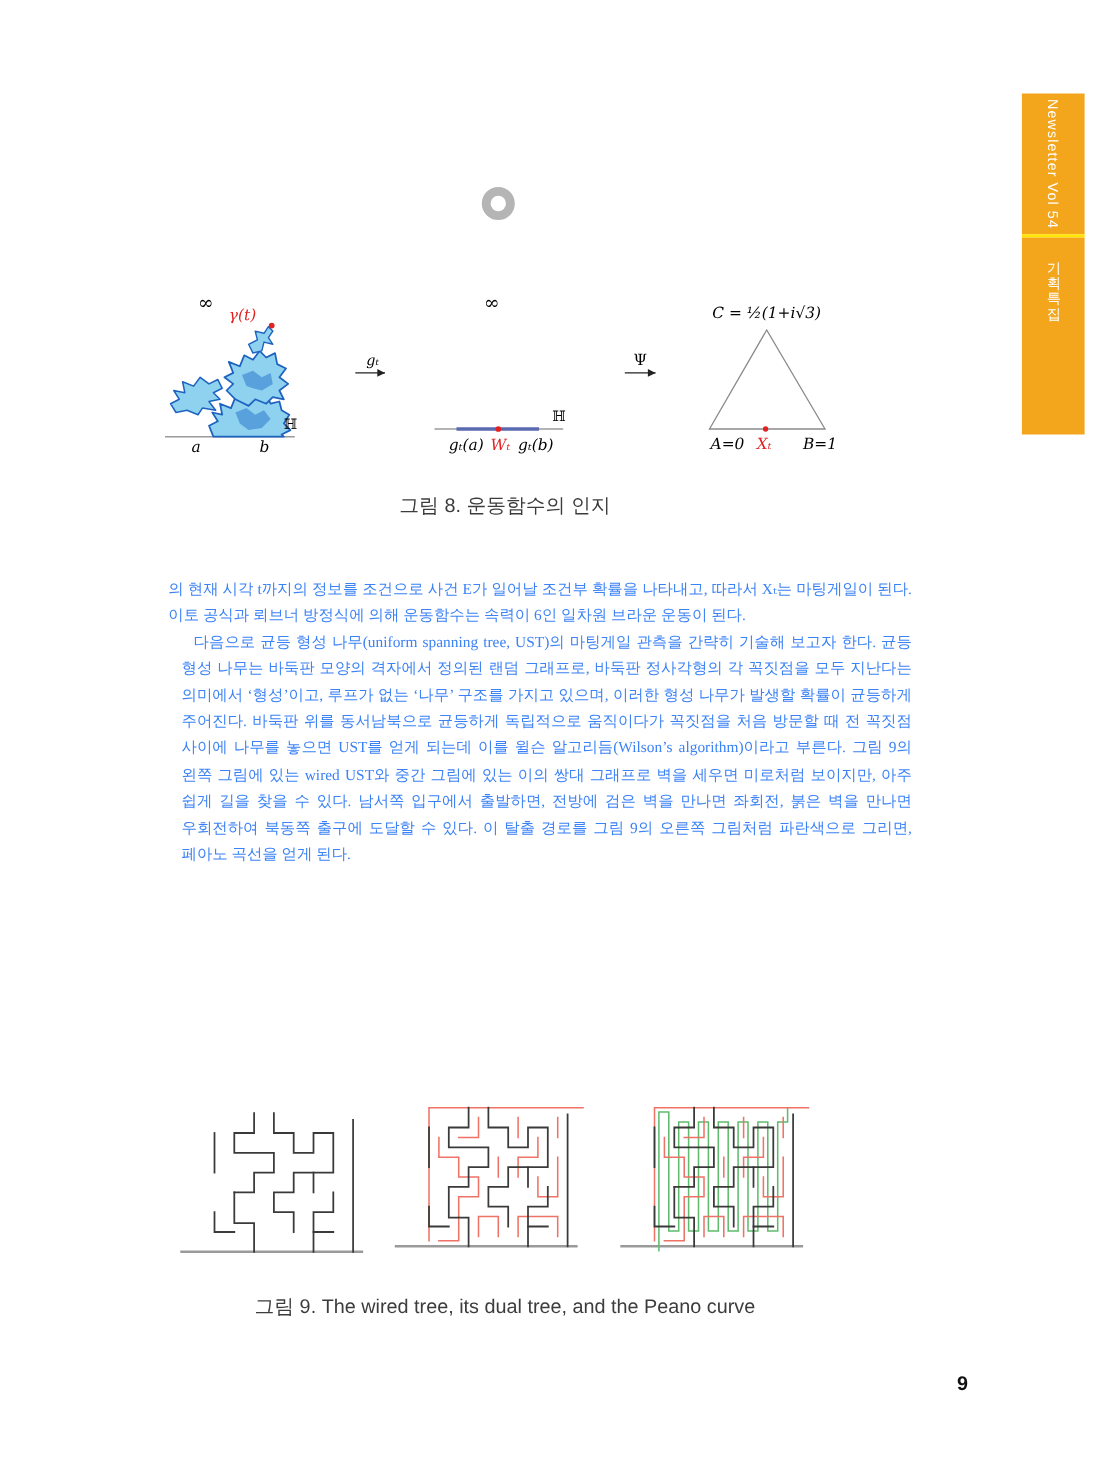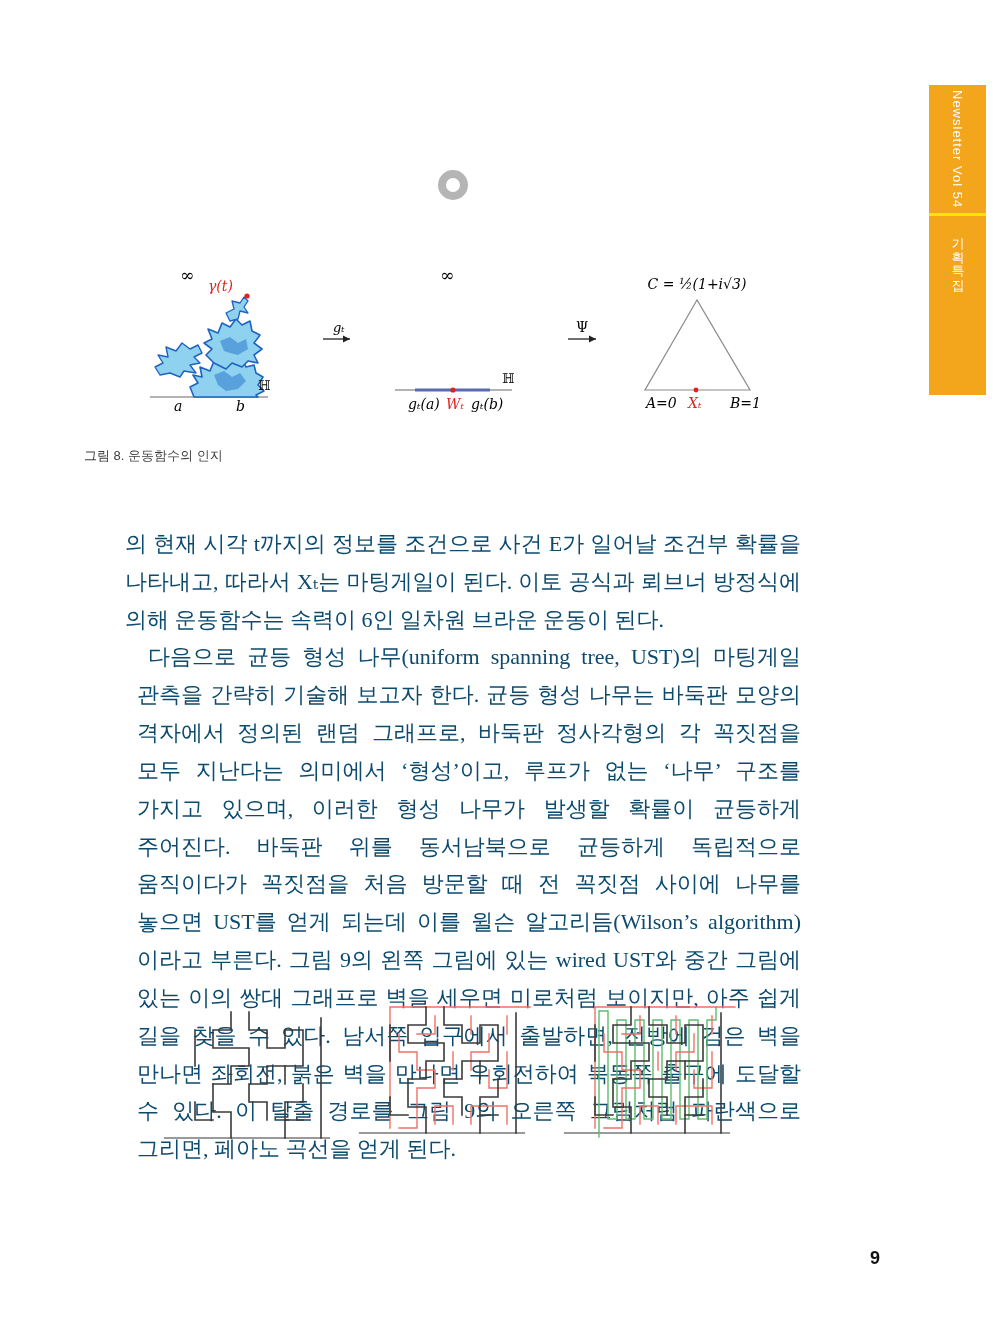--- a/index.html
+++ b/index.html
@@ -18,29 +18,29 @@
   .tab span{writing-mode:vertical-rl;text-orientation:mixed;white-space:nowrap;}
   .tab.top{height:128px;align-items:center;}
   .tab.bottom{flex:1;align-items:center;padding-top:12px;box-sizing:border-box;
               justify-content:center;align-items:flex-start;}
   .tab.bottom span{margin-top:0;}
   .tab-divider{height:3px;background:#FFE400;}
 
   
   .fig8{position:absolute;left:130px;top:255px;}
   .fig8 text{font-family:"DejaVu Serif","Liberation Serif",serif;}
-  .caption{position:absolute;left:84px;width:710px;text-align:left;
-           font-family:"Liberation Sans",sans-serif;font-size:13px;color:#3c3c3c;}
+  .caption{position:absolute;left:104px;width:710px;text-align:center;
+           font-family:"Liberation Sans",sans-serif;font-size:18px;color:#3c3c3c;}
   .caption.c8{top:447px;}
   .caption.c9{top:1176px;}
 
   
-  .body-text{position:absolute;left:125px;top:525px;width:676px;
-             font-size:22px;line-height:1.72;text-align:justify;
-             word-break:keep-all;color:#0c4a6e;}
+  .body-text{position:absolute;left:153px;top:525px;width:676px;
+             font-size:14px;line-height:1.72;text-align:justify;
+             word-break:keep-all;color:#3b82f6;}
   .body-text p{margin:0;}
   .body-text p.indent{text-indent:11px;margin-left:12px;}
 
   
   .maze{position:absolute;}
   .maze path{stroke-linecap:square;}
 
   .page-number{position:absolute;left:870px;top:1248px;width:30px;text-align:left;
                font-family:"Liberation Sans",sans-serif;font-weight:bold;
                font-size:18px;color:#111;}
@@ -173,16 +173,17 @@
       <path d="M36 126 V100 H18 V72" stroke="#3a3a3a" stroke-width="1.6" fill="none"></path>
       <path d="M18 72 H36 V54 H54 V36 H18 V18 H36 V0" stroke="#3a3a3a" stroke-width="1.6" fill="none"></path>
       <path d="M54 0 V18 H72 V36 H90 V18 H108 V54 H72 V72 H54 V90 H72 V108" stroke="#3a3a3a" stroke-width="1.6" fill="none"></path>
       <path d="M90 126 V108 H108" stroke="#3a3a3a" stroke-width="1.6" fill="none"></path>
       <path d="M108 72 V90 H90 V108" stroke="#3a3a3a" stroke-width="1.6" fill="none"></path>
       <path d="M0 90 V108 H18" stroke="#3a3a3a" stroke-width="1.6" fill="none"></path>
       <path d="M0 18 V54" stroke="#3a3a3a" stroke-width="1.6" fill="none"></path>
       <path d="M90 54 V72" stroke="#3a3a3a" stroke-width="1.6" fill="none"></path>
     </svg>
 
+  <div class="caption c9">그림 9. The wired tree, its dual tree, and the Peano curve</div>
 
   <div class="page-number">9</div>
 
 </div>
 
 </body></html>

